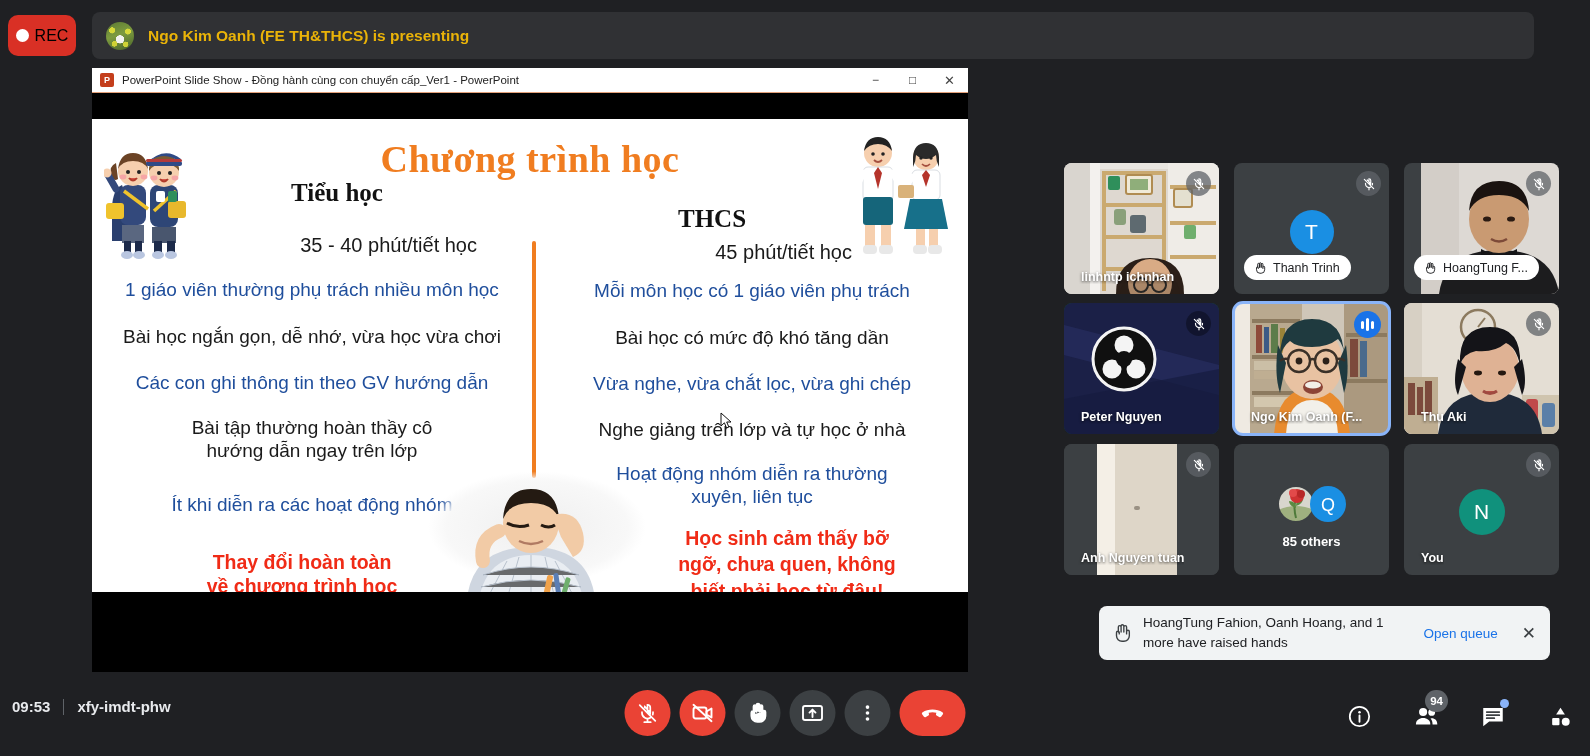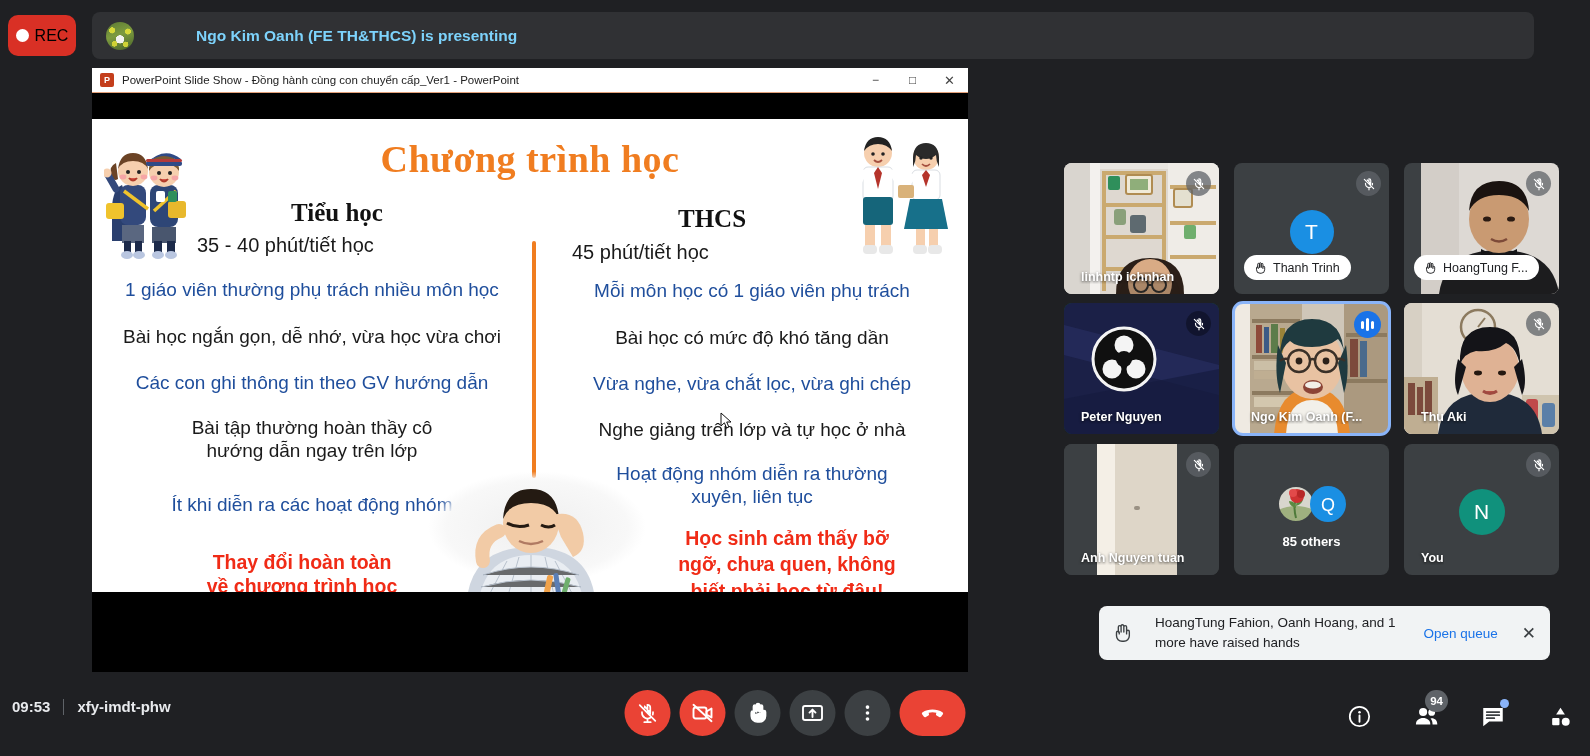--- a/index.html
+++ b/index.html
@@ -29,21 +29,21 @@
   .pres-avatar {
     width: 28px; height: 28px; border-radius: 50%; flex: none;
     background:
       radial-gradient(circle at 50% 62%, #f2f2ef 0 18%, rgba(242,242,239,0) 19%),
       radial-gradient(circle at 22% 30%, #d7d93a 0 10%, rgba(0,0,0,0) 11%),
       radial-gradient(circle at 78% 34%, #d7d93a 0 10%, rgba(0,0,0,0) 11%),
       radial-gradient(circle at 30% 78%, #cfd235 0 9%, rgba(0,0,0,0) 10%),
       radial-gradient(circle at 70% 80%, #cfd235 0 9%, rgba(0,0,0,0) 10%),
       linear-gradient(160deg, #5c7a33 0%, #7d9b3f 45%, #49632a 100%);
   }
-  .pres-text { color: #7dd3fc; font-size: 15.5px; font-weight: bold; margin-left: 48px; }
+  .pres-text { color: #eab308; font-size: 15.5px; font-weight: bold; }
 
   
   .ppt-window { position: absolute; left: 92px; top: 68px; width: 876px; height: 604px; background: #000; }
   .ppt-titlebar {
     position: absolute; left: 0; top: 0; width: 876px; height: 25px;
     background: #ffffff; display: flex; align-items: center;
     border-bottom: 1px solid #e3a079;
   }
   .ppt-icon {
     width: 14px; height: 14px; margin-left: 8px; border-radius: 2px;
@@ -82,21 +82,21 @@
   
   .slide-title {
     position: absolute; left: 0; top: 18px; width: 876px; text-align: center;
     font-family: "Liberation Serif", serif; font-weight: bold;
     font-size: 38px; color: #f07d20; letter-spacing: .5px;
   }
   .col-head {
     position: absolute; font-family: "Liberation Serif", serif;
     font-weight: bold; font-size: 25px; color: #111; text-align: center;
   }
-  .col-sub { position: absolute; font-size: 20px; color: #1a1a1a; text-align: left; }
+  .col-sub { position: absolute; font-size: 20px; color: #1a1a1a; text-align: right; }
   .divider {
     position: absolute; left: 440px; top: 122px; width: 4px; height: 237px;
     background: #f07d20; border-radius: 2px;
   }
   .line { position: absolute; text-align: center; font-size: 19px; line-height: 1.22; }
   .line.blue { color: #1f4e9c; }
   .line.dark { color: #1a1a1a; }
   .line.red { color: #f02b16; font-weight: bold; font-size: 19.5px; }
 
   .kids-left {
@@ -152,21 +152,21 @@
     position: absolute; left: 0; top: 90px; width: 155px; text-align: center;
     color: #fff; font-size: 13px; font-weight: bold;
   }
 
   
   .toast {
     position: absolute; left: 1099px; top: 606px; width: 451px; height: 54px;
     background: #f1f3f4; border-radius: 8px; display: flex; align-items: center;
     padding: 0 14px 0 12px; gap: 10px;
   }
-  .toast-text { color: #202124; font-size: 13.5px; line-height: 1.45; flex: 1; margin-left: 12px; }
+  .toast-text { color: #202124; font-size: 13.5px; line-height: 1.45; flex: 1; }
   .toast-action { color: #1a73e8; font-size: 13.5px; white-space: nowrap; }
   .toast-close { color: #3c4043; font-size: 17px; margin-left: 14px; }
 
   
   .bottombar { position: absolute; left: 0; top: 676px; width: 1590px; height: 80px; background: #1f2023; }
   .meet-info {
     position: absolute; left: 12px; top: 22px; display: flex; align-items: center; gap: 13px;
     color: #e8eaed; font-size: 15px; font-weight: bold;
   }
   .meet-sep { width: 1px; height: 16px; background: #5f6368; }
@@ -306,21 +306,21 @@
           <rect x="31" y="92" width="9" height="18" fill="#f6cfae"></rect>
           <rect x="15" y="108" width="14" height="9" rx="4" fill="#e8e8e8"></rect>
           <rect x="30" y="108" width="14" height="9" rx="4" fill="#e8e8e8"></rect>
           <path d="M14 40 l-10 14" stroke="#fff" stroke-width="6.5" stroke-linecap="round"></path>
           <rect x="0" y="48" width="16" height="13" rx="2" fill="#d9b27a"></rect>
         </g>
       </svg>
 
       <div class="divider"></div>
 
-      <div class="col-head" style="left:120px; top:80px; width:250px;">Tiểu học</div>
+      <div class="col-head" style="left:120px; top:60px; width:250px;">Tiểu học</div>
       <div class="col-sub" style="left:105px; top:115px; width:280px;">35 - 40 phút/tiết học</div>
 
       <div class="line blue" style="left:5px; top:159px; width:430px;">1 giáo viên thường phụ trách nhiều môn học</div>
       <div class="line dark" style="left:5px; top:206px; width:430px;">Bài học ngắn gọn, dễ nhớ, vừa học vừa chơi</div>
       <div class="line blue" style="left:5px; top:252px; width:430px;">Các con ghi thông tin theo GV hướng dẫn</div>
       <div class="line dark" style="left:5px; top:297px; width:430px; white-space:pre-line;">Bài tập thường hoàn thầy cô
 hướng dẫn ngay trên lớp</div>
       <div class="line blue" style="left:5px; top:374px; width:430px;">Ít khi diễn ra các hoạt động nhóm</div>
       <div class="line red" style="left:20px; top:432px; width:380px; white-space:pre-line;">Thay đổi hoàn toàn
 về chương trình học</div>

